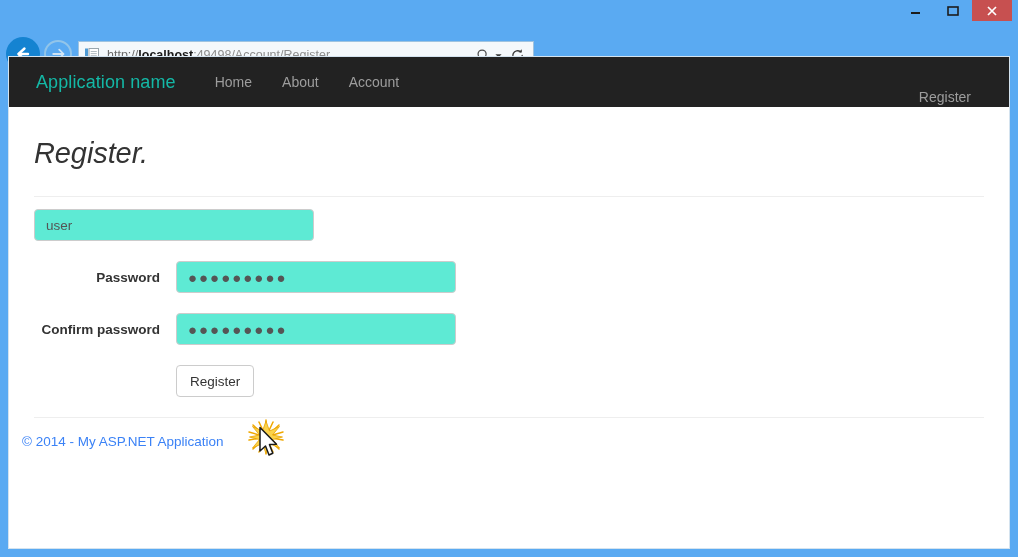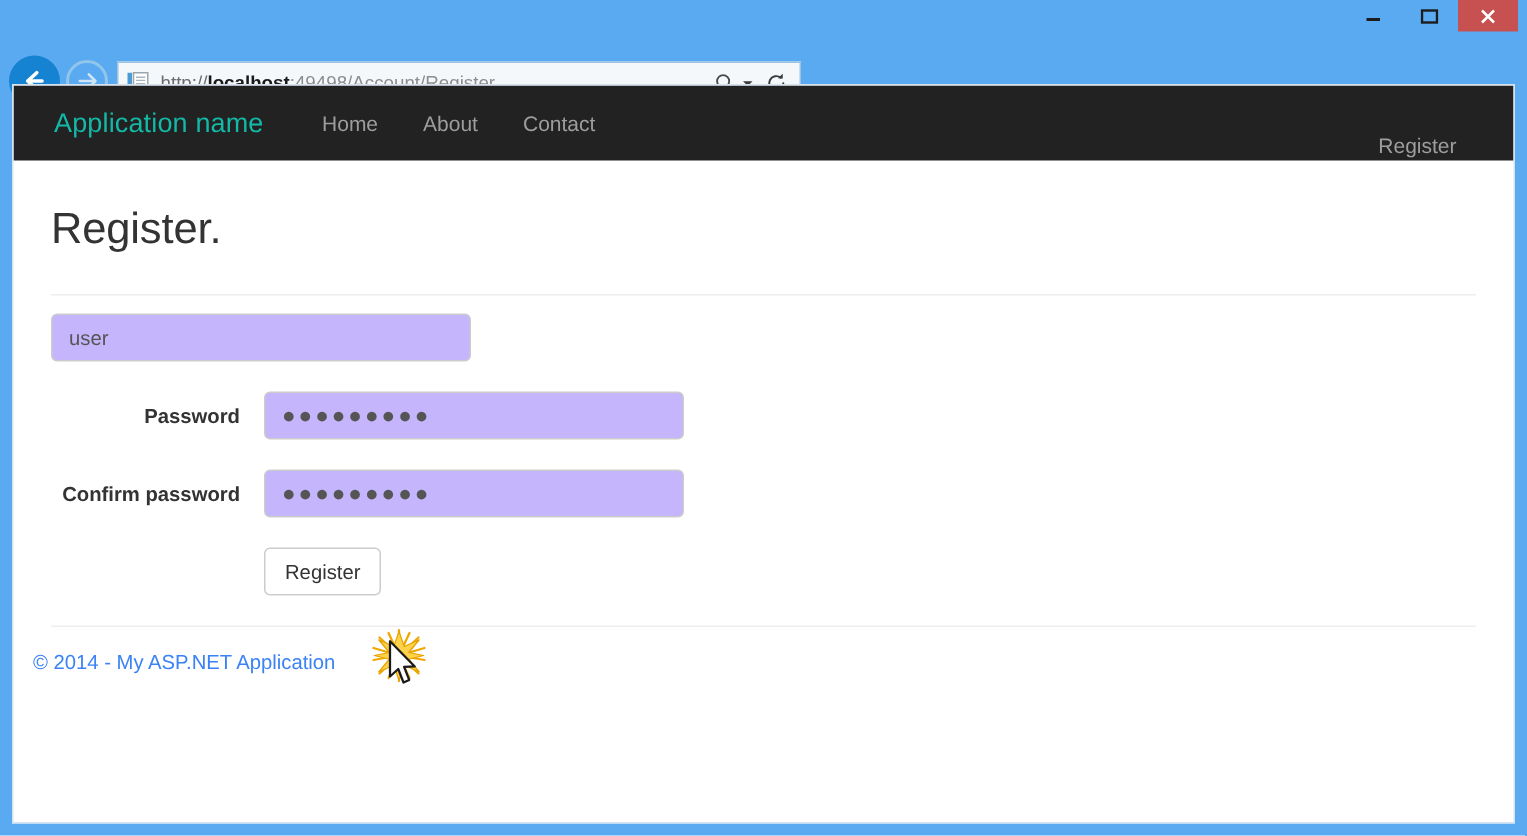--- a/index.html
+++ b/index.html
@@ -183,20 +183,21 @@
   
   #page-body {
     padding: 0 25px;
   }
   #page-title {
     font-size: 29px;
     font-weight: normal;
     color: #333333;
     margin: 30px 0 0 0;
     letter-spacing: -0.1px;
+    font-style: italic;
   }
   #page-subtitle {
     font-size: 15.5px;
     color: #333333;
     margin: 13px 0 0 0;
   }
   #divider {
     height: 1px;
     background: #eeeeee;
     margin: 26px 0 0 0;
@@ -220,21 +221,21 @@
   }
   .form-input {
     width: 280px;
     height: 32px;
     border: 1px solid #cccccc;
     border-radius: 4px;
     padding: 0 11px;
     font-size: 13.5px;
     color: #555555;
     font-family: "Liberation Sans", sans-serif;
-    background: #c4b5fd;
+    background: #5eead4;
     outline: none;
   }
   .form-input::placeholder { color: #999999; }
   .form-input.pw {
     letter-spacing: 2px;
     font-size: 15px;
     color: #555555;
   }
   #submit-row { margin-top: 6px; }
   #submit-spacer { width: 142px; padding-right: 16px; }
@@ -368,21 +369,21 @@
     </div>
   </div>
 
   <div id="viewport">
 
     <div id="site-navbar">
       <div id="nav-left">
         <span id="brand">Application name</span>
         <span class="nav-link">Home</span>
         <span class="nav-link">About</span>
-        <span class="nav-link">Contact</span>
+        <span class="nav-link">Account</span>
       </div>
       <div id="nav-right">
         <span class="nav-link">Register</span>
       </div>
     </div>
 
     <div id="page-body">
       <h1 id="page-title">Register.</h1>
       <div id="divider"></div>
 

